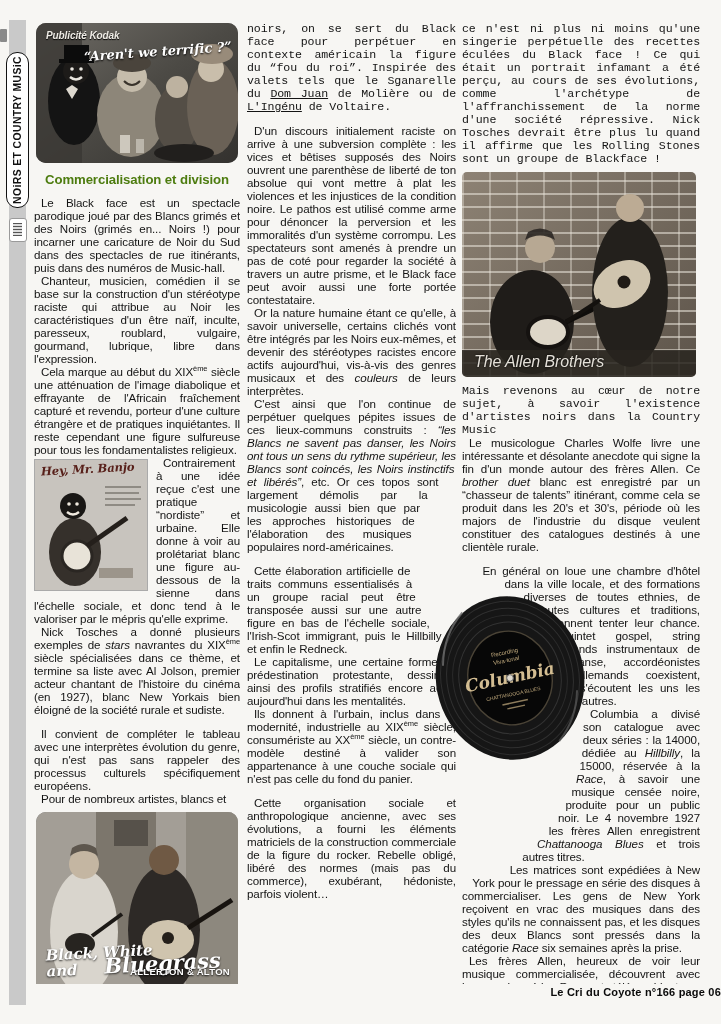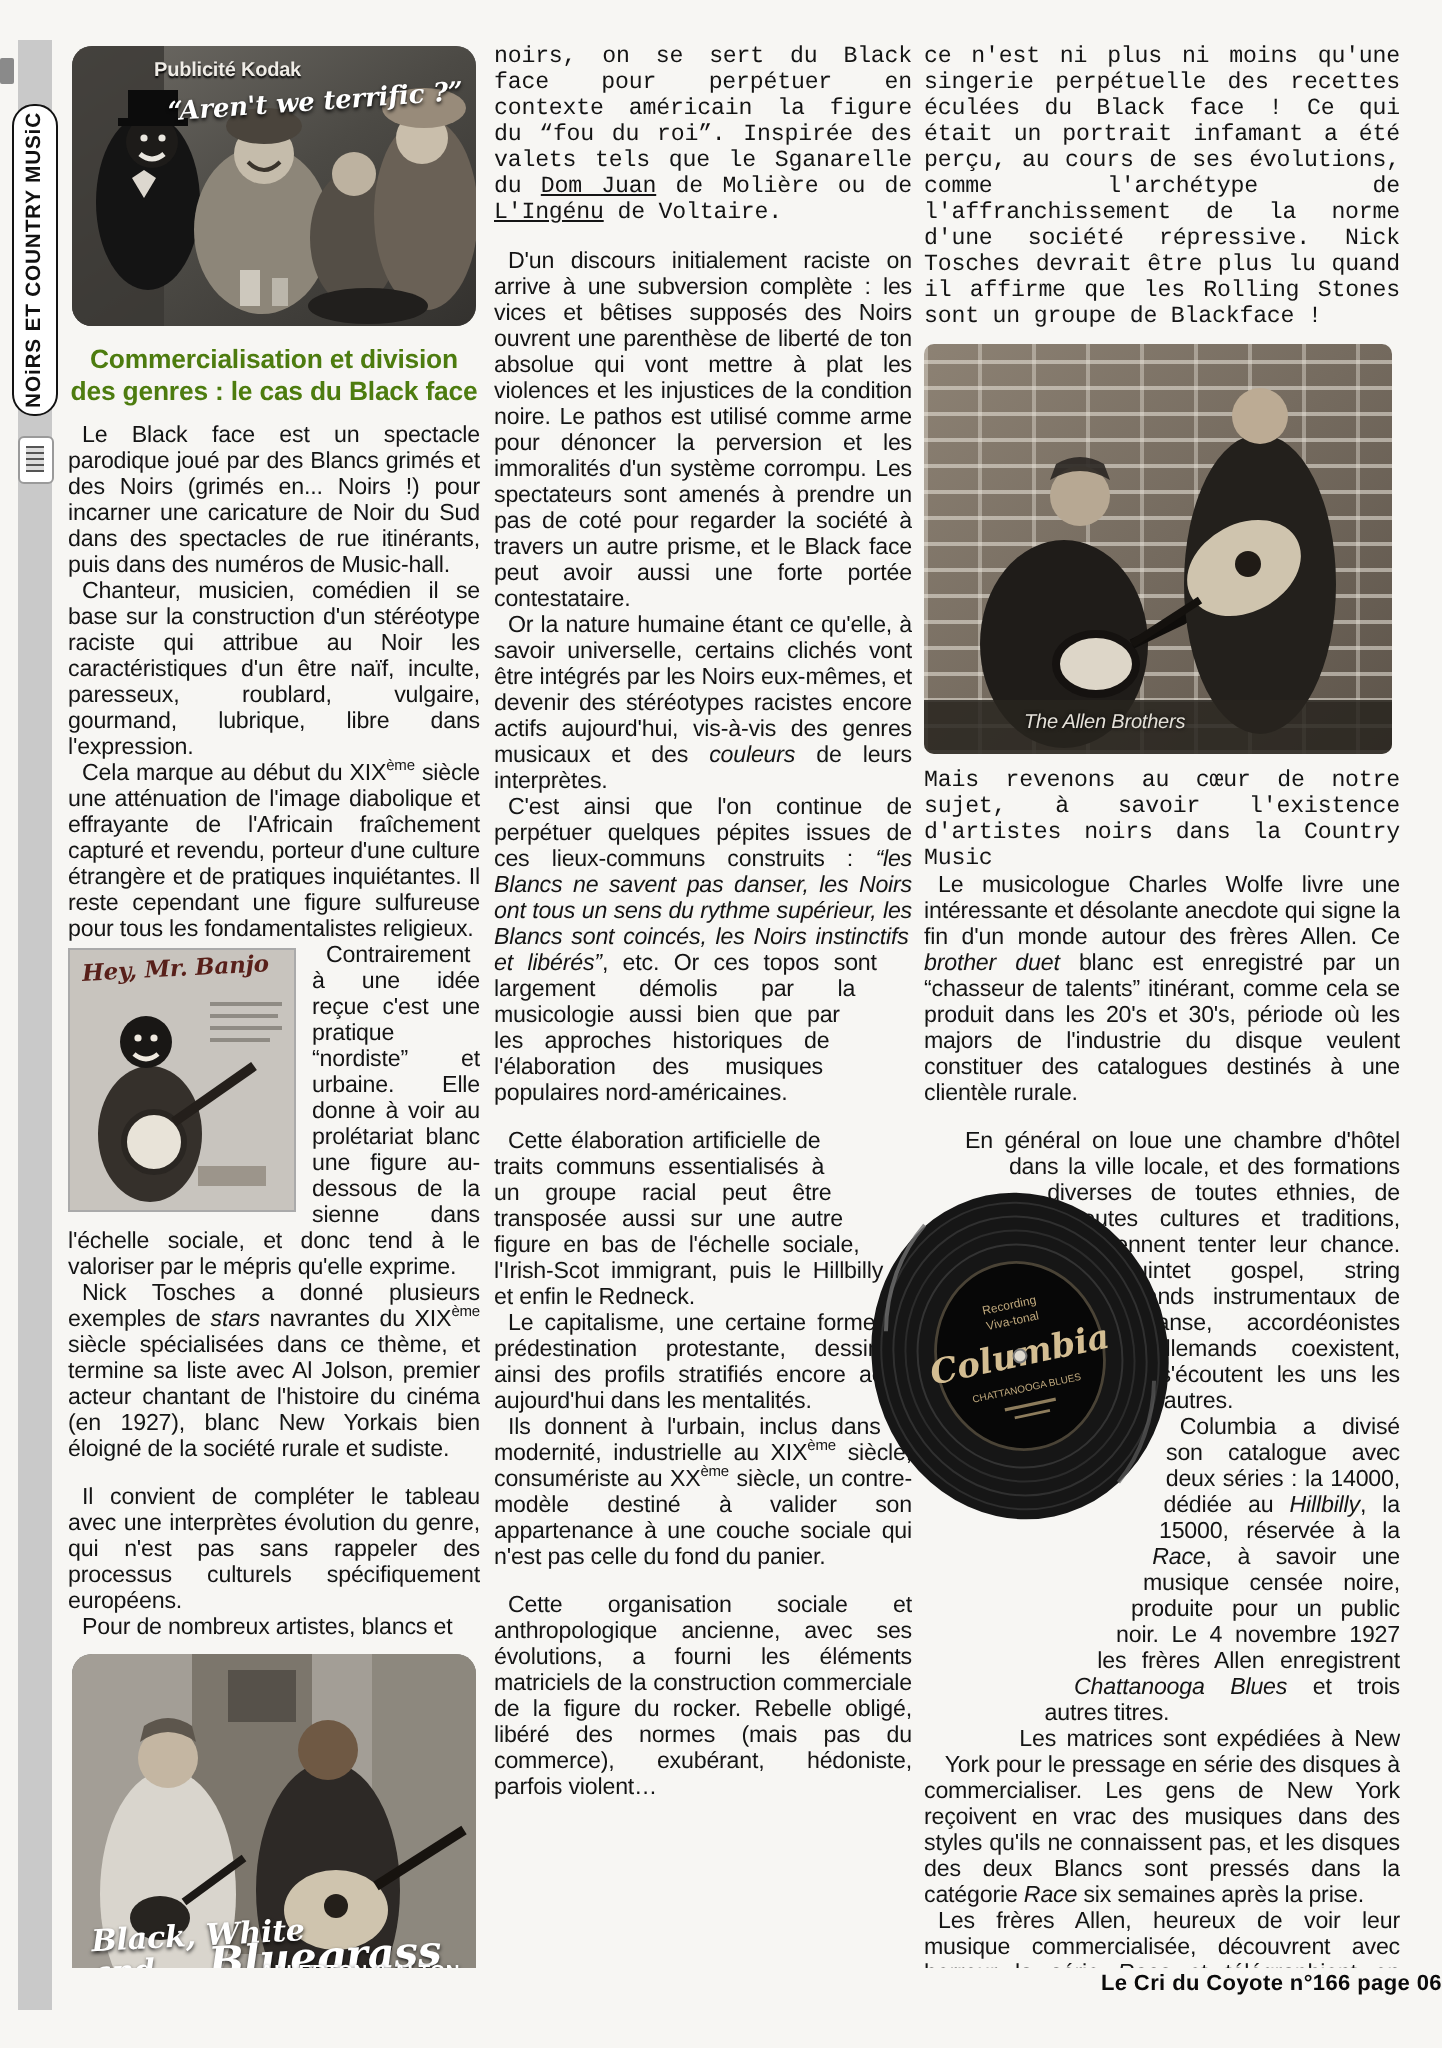--- a/index.html
+++ b/index.html
@@ -34,24 +34,24 @@
   
   .photo{position:relative;border-radius:10px;overflow:hidden;background:#777;}
   #kodak-photo{width:202px;height:140px;margin:1px 0 6px 2px;}
   #bluegrass-cover{width:202px;height:196px;margin:7px 0 0 2px;}
   #allen-photo{width:234px;height:205px;border-radius:5px;margin:7px 0 7px 0;
     background-color:#7d7468;
     background-image:
       repeating-linear-gradient(0deg, rgba(235,230,220,.55) 0 2px, rgba(0,0,0,0) 2px 13px),
       repeating-linear-gradient(90deg, rgba(235,230,220,.4) 0 2px, rgba(0,0,0,0) 2px 27px),
       linear-gradient(135deg,#8d8274,#5d544a);}
-  .photo-caption{position:absolute;left:12px;bottom:9px;font-style:italic;font-size:10px;
-    color:#e4e0d8;text-shadow:0 0 2px #000;margin-left:38px;}
-  .kodak-label{position:absolute;left:10px;top:6px;font-weight:bold;
-    font-size:10px;color:#efece6;text-shadow:0 1px 1px #000;margin-left:31px;}
+  .photo-caption{position:absolute;left:12px;bottom:9px;font-style:italic;font-size:16px;
+    color:#e4e0d8;text-shadow:0 0 2px #000;}
+  .kodak-label{position:absolute;left:10px;top:6px;font-style:italic;font-weight:bold;
+    font-size:10px;color:#efece6;text-shadow:0 1px 1px #000;}
   .kodak-script{position:absolute;left:48px;top:22px;font-family:"DejaVu Serif",serif;
     font-style:italic;font-weight:bold;font-size:13px;color:#fff;transform:rotate(-4deg);
     text-shadow:0 1px 2px #000;}
   .bg-script{position:absolute;left:10px;bottom:34px;font-family:"DejaVu Serif",serif;
     font-style:italic;font-weight:bold;color:#fff;font-size:15px;line-height:14px;
     text-shadow:0 1px 2px rgba(0,0,0,.8);transform:rotate(-3deg);}
   .bg-script .l3{font-size:21px;margin-left:22px;}
   .bg-artists{position:absolute;right:8px;bottom:30px;font-weight:bold;font-size:9.5px;
     color:#fff;text-shadow:0 1px 2px #000;letter-spacing:.3px;}
   
@@ -116,21 +116,20 @@
       <rect x="84" y="112" width="10" height="18" fill="#d8d3c9" opacity=".85"></rect>
       <rect x="100" y="116" width="8" height="14" fill="#c7c2b8" opacity=".8"></rect>
       <ellipse cx="148" cy="130" rx="30" ry="9" fill="#211f1d"></ellipse>
     </svg>
     <span class="kodak-label">Publicité Kodak</span>
     <span class="kodak-script">“Aren't we terrific ?”</span>
   </div>
 
   <h2>
     <span>Commercialisation et division</span><br>
-    <span>des genres : le cas du Black face</span>
   </h2>
 
   <p>Le Black face est un spectacle parodique joué par des Blancs grimés et des Noirs (grimés en... Noirs !) pour incarner une caricature de Noir du Sud dans des spectacles de rue itinérants, puis dans des numéros de Music-hall.</p>
   <p>Chanteur, musicien, comédien il se base sur la construction d'un stéréotype raciste qui attribue au Noir les caractéristiques d'un être naïf, inculte, paresseux, roublard, vulgaire, gourmand, lubrique, libre dans l'expression.</p>
   <p>Cela marque au début du XIX<sup>ème</sup> siècle une atténuation de l'image diabolique et effrayante de l'Africain fraîchement capturé et revendu, porteur d'une culture étrangère et de pratiques inquiétantes. Il reste cependant une figure sulfureuse pour tous les fondamentalistes religieux.</p>
 
   <div id="banjo-cover">
     <svg width="112" height="130" viewBox="0 0 112 130">
       <rect width="112" height="130" fill="#c8c4be"></rect>
       <rect x="70" y="26" width="36" height="2" fill="#8f8b84"></rect>

